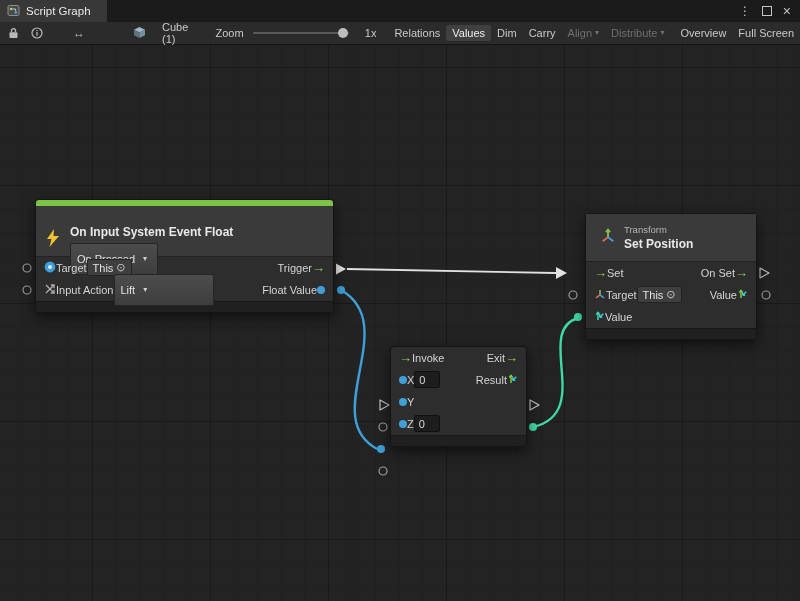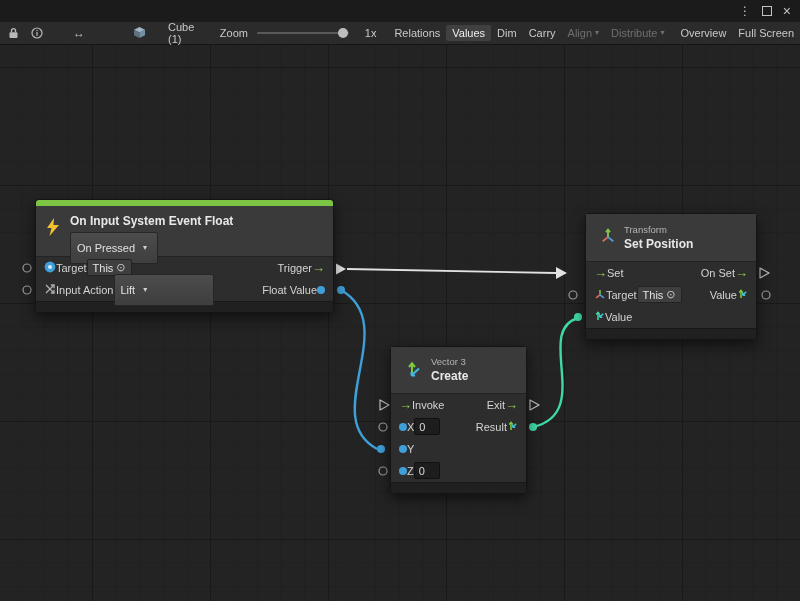--- a/index.html
+++ b/index.html
@@ -34,21 +34,21 @@
       linear-gradient(90deg,#202020 1px,transparent 1px);
     background-size:118px 118px,118px 118px,23.6px 23.6px,23.6px 23.6px;
     background-position:-26px 22px,-26px 22px,-2.4px -1.6px,-2.4px -1.6px;}
   .wires{position:absolute;left:0;top:0;z-index:1;}
   .hollow{fill:#232323;stroke:#9c9c9c;stroke-width:1.2;}
   .htri{fill:none;stroke:#c2c2c2;stroke-width:1.2;stroke-linejoin:round;}
 
   
   .node{position:absolute;z-index:2;background:#2d2d2d;border:1px solid #141414;border-radius:4px;box-shadow:0 5px 14px rgba(0,0,0,.55);}
   .accent{height:6px;background:#7cc444;border-radius:3px 3px 0 0;}
-  .ev-head{height:51px;box-sizing:border-box;display:flex;gap:9px;padding:5px 9px 0;background:#3a3a3a;border-bottom:1px solid #232323;align-items:flex-start;}
+  .ev-head{height:51px;box-sizing:border-box;display:flex;gap:9px;padding:16px 9px 0;background:#3a3a3a;border-bottom:1px solid #232323;align-items:flex-start;}
   .ev-head .bolt{margin-top:7px;}
   .nhead{box-sizing:border-box;display:flex;align-items:center;gap:8px;padding:0 14px;background:#3a3a3a;border-bottom:1px solid #232323;}
   .nh-col{display:flex;flex-direction:column;justify-content:center;}
   .ncat{font-size:9.5px;color:#b5b5b5;margin-bottom:2px;}
   .ntitle{font-size:12px;font-weight:bold;color:#e8e8e8;}
   .ev-title{font-size:12px;font-weight:bold;color:#e8e8e8;margin:3px 0 4px;}
   .nrow{height:22px;display:flex;align-items:center;justify-content:space-between;padding:0 8px;color:#d4d4d4;}
   .pgroup{display:flex;align-items:center;white-space:nowrap;}
   .nfoot{height:10px;background:#202020;border-top:1px solid #181818;border-radius:0 0 3px 3px;}
   .flow{color:#8fd14a;font-weight:bold;font-size:13px;line-height:1;}
@@ -60,20 +60,31 @@
   .dd-action{width:100px;}
   .caret{font-size:8px;color:#cfcfcf;}
   .valuebox{background:#1d1d1d;border:1px solid #101010;border-radius:2px;min-width:16px;height:15px;display:inline-flex;align-items:center;padding:0 4px;color:#dadada;}
 </style>
 </head>
 <body>
 
 <div class="app">
 
   <div class="tabbar">
+    <div class="tab">
+      <span class="ticon">
+        <svg width="13" height="13" viewBox="0 0 13 13">
+            <rect x="1" y="1.5" width="11" height="10" rx="1.5" fill="#4a4a4a" stroke="#8f8f8f" stroke-width="1"></rect>
+            <path d="M4.2 5h4.4v3.2" stroke="#bdbdbd" fill="none" stroke-width="1"></path>
+            <circle cx="4" cy="5" r="1.3" fill="#9adb4a"></circle>
+            <circle cx="8.8" cy="8.4" r="1.3" fill="#4aa3df"></circle>
+          </svg>
+      </span>
+      <span>Script Graph</span>
+    </div>
     <div class="win-controls">
       <span class="menu-dots">⋮</span>
       <span class="maxbox"></span>
       <span class="closex">×</span>
     </div>
   </div>
 
   <div class="toolbar">
     <span class="ticon" style="margin-left:8px">
       <svg width="11" height="12" viewBox="0 0 11 12">
@@ -90,21 +101,21 @@
     </span>
     <span style="margin-left:30px;color:#bdbdbd;font-size:12px">↔</span>
 
     <span class="ticon" style="margin-left:48px">
       <svg width="13" height="13" viewBox="0 0 13 13">
           <path d="M6.5 1l5.5 2.8-5.5 2.8L1 3.8z" fill="#9fb6c8"></path>
           <path d="M1 3.8l5.5 2.8v5.4L1 9.2z" fill="#5d7382"></path>
           <path d="M12 3.8L6.5 6.6v5.4L12 9.2z" fill="#77909f"></path>
         </svg>
     </span>
-    <span style="margin-left:22px">Cube (1)</span>
+    <span style="margin-left:16px">Cube (1)</span>
 
     <span style="margin-left:18px">Zoom</span>
     <span class="slider" style="margin-left:9px">
       <span class="slider-track"></span>
       <span class="slider-handle"></span>
     </span>
     <span style="margin-left:16px">1x</span>
 
     <span class="tbtn" style="margin-left:12px">
         <span>Relations</span>
@@ -287,34 +298,20 @@
               </svg>
           </span>
           <span>Value</span>
         </span>
         <span class="pgroup"></span>
       </div>
       <div class="nfoot"></div>
     </div>
 
     <div class="node" style="left:390px;top:301px;width:135px">
-      <div class="nhead" style="height:47px">
-        <span>
-          <svg width="18" height="18" viewBox="0 0 18 18" fill="none">
-              <path d="M7 16V4.5" stroke="#7ecb3f" stroke-width="2"></path>
-              <path d="M4 7L7 3.4 10 7" stroke="#7ecb3f" stroke-width="2"></path>
-              <path d="M14 8.5L6.5 15.5" stroke="#45b8e0" stroke-width="2"></path>
-              <path d="M6.5 15.5h3.6M6.5 15.5v-3.6" stroke="#45b8e0" stroke-width="2"></path>
-            </svg>
-        </span>
-        <div class="nh-col">
-          <div class="ncat">Vector 3</div>
-          <div class="ntitle">Create</div>
-        </div>
-      </div>
       <div class="nrow">
         <span class="pgroup">
           <span class="flow">→</span>
           <span>Invoke</span>
         </span>
         <span class="pgroup">
           <span>Exit</span>
           <span class="flow">→</span>
         </span>
       </div>

